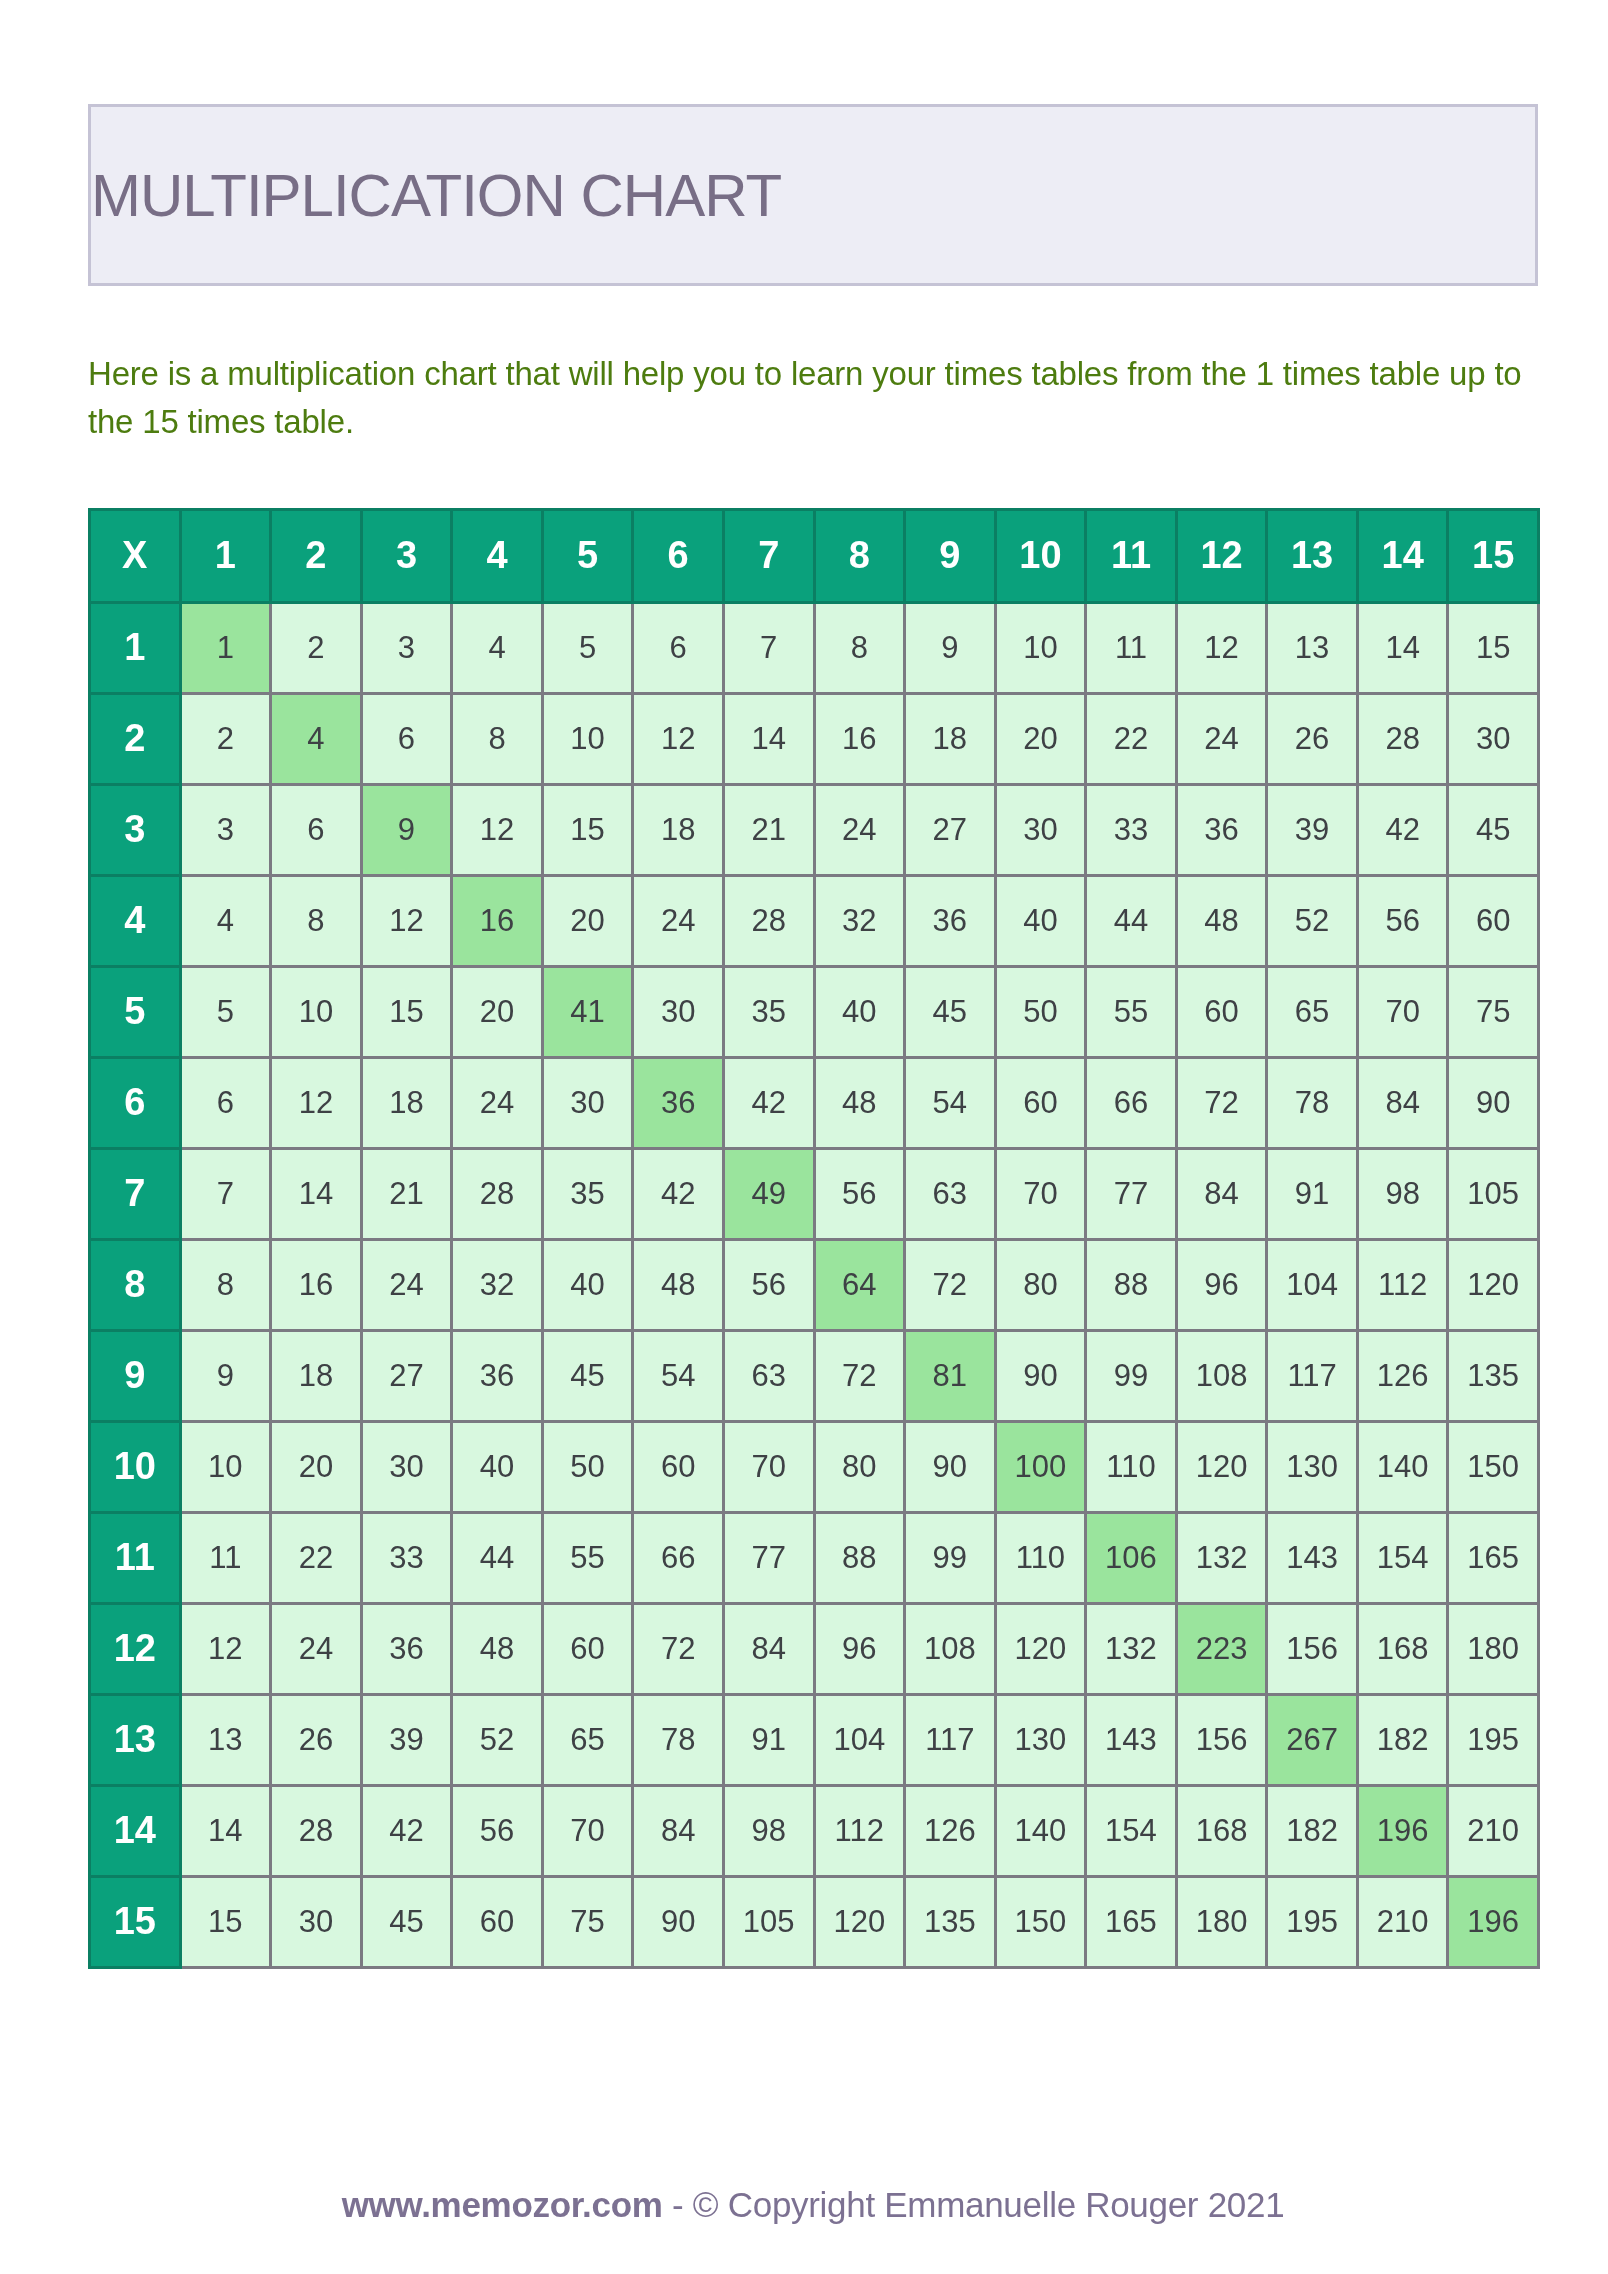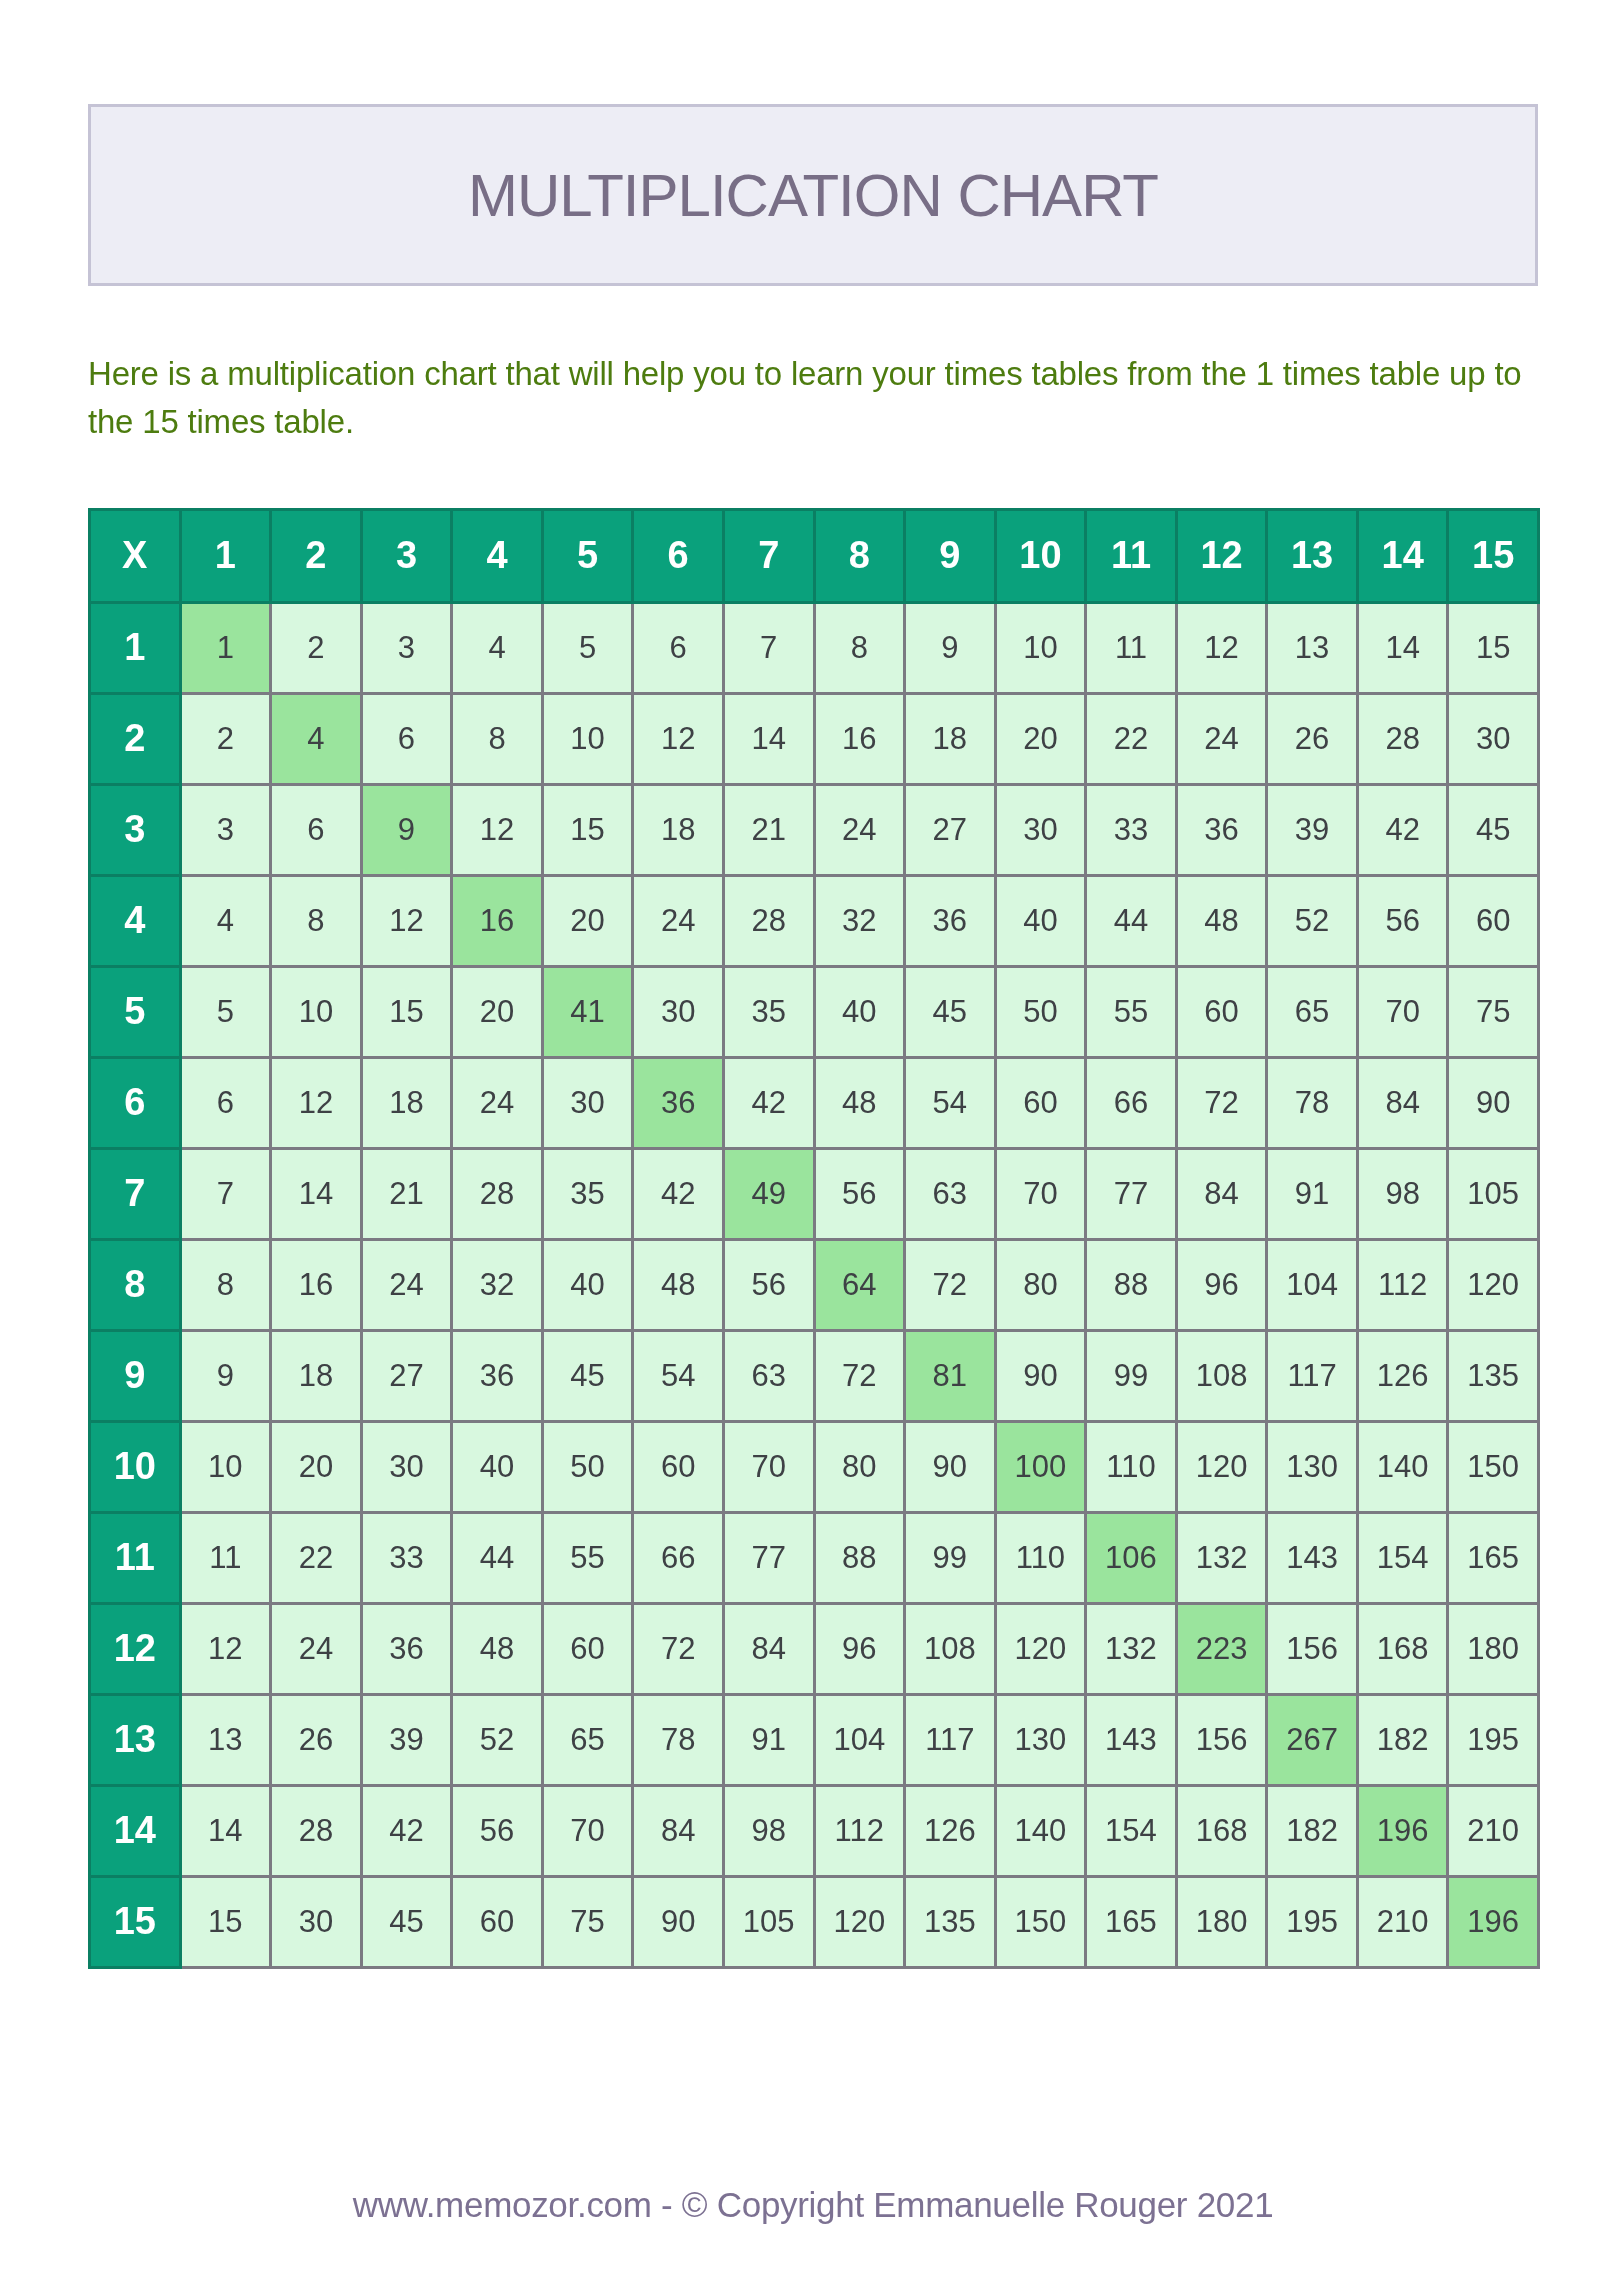--- a/index.html
+++ b/index.html
@@ -16,21 +16,21 @@
     margin-left: 88px;
   }
   
   .title-box {
     margin-top: 104px;
     height: 182px;
     background: #ededf5;
     border: 3px solid #c5c3d5;
     display: flex;
     align-items: center;
-    justify-content: center;
+    justify-content: flex-start;
     white-space: nowrap;
   }
   .title-main {
     font-size: 60px;
     font-weight: 500;
     color: #786e86;
     letter-spacing: -1px;
   }
   .title-sub {
     font-size: 47px;
@@ -80,21 +80,21 @@
     background: #9ae49d;
   }
   
   .footer {
     margin-top: 216px;
     text-align: center;
     font-size: 35px;
     color: #7c7192;
     letter-spacing: -0.3px;
   }
-  .footer .site { font-weight: normal; }
+  .footer .site { font-weight: bold; }
 </style>
 </head>
 <body>
 
 <div class="content">
 
   <div class="title-box">
     <span class="title-main">MULTIPLICATION CHART</span>
   </div>
 

